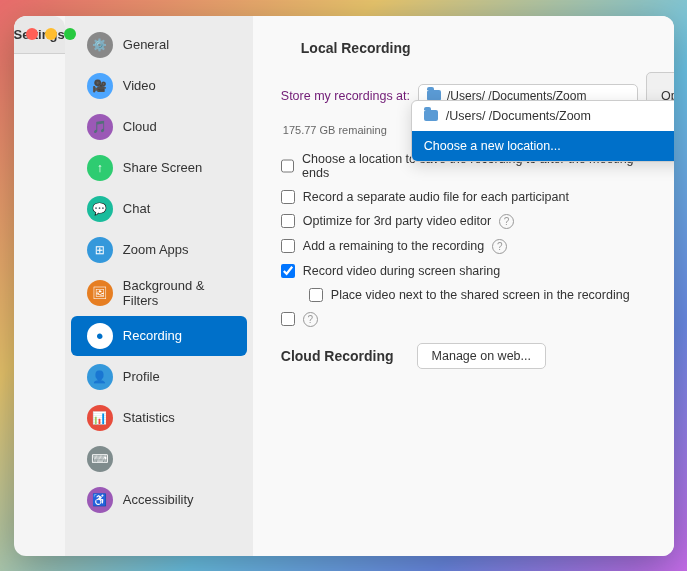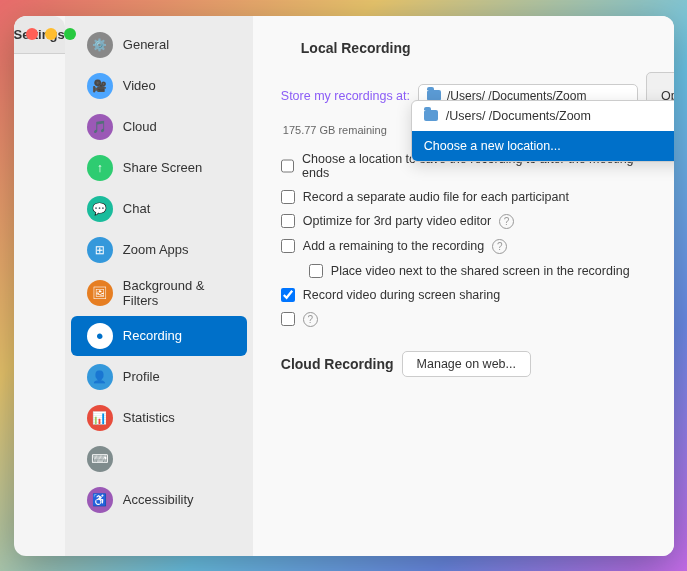--- a/index.html
+++ b/index.html
@@ -110,21 +110,21 @@
     }
     .store-row {
       display: flex;
       align-items: center;
       gap: 8px;
       margin-bottom: 4px;
       position: relative;
     }
     .store-label {
       font-size: 12.5px;
-      color: #8b5cf6;
+      color: #701a75;
       white-space: nowrap;
     }
     .path-field {
       display: flex;
       align-items: center;
       background: white;
       border: 1px solid #ccc;
       border-radius: 5px;
       padding: 4px 8px;
       font-size: 12px;
@@ -216,22 +216,22 @@
       border: 1.5px solid #999;
       border-radius: 50%;
       font-size: 10px;
       color: #999;
       cursor: pointer;
       flex-shrink: 0;
     }
     .cloud-row {
       display: flex;
       align-items: center;
-      gap: 8px;
-      margin-top: 24px;
+      gap: 23px;
+      margin-top: 16px;
     }
     .cloud-title {
       font-size: 14px;
       font-weight: 700;
       color: #333;
     }
     .manage-btn {
       background: white;
       border: 1px solid #ccc;
       border-radius: 5px;
@@ -335,27 +335,27 @@
       <div class="option-row">
         <input type="checkbox" style="">
         <span>Optimize for 3rd party video editor</span>
         <span class="help-icon">?</span>
       </div>
       <div class="option-row">
         <input type="checkbox" style="">
         <span>Add a remaining to the recording</span>
         <span class="help-icon">?</span>
       </div>
-      <div class="option-row indented">
-        <input type="checkbox" style="">
-        <span>Place video next to the shared screen in the recording</span>
-      </div>
       <div class="option-row">
         <input type="checkbox" checked="" style="">
         <span>Record video during screen sharing</span>
+      </div>
+      <div class="option-row indented">
+        <input type="checkbox" style="">
+        <span>Place video next to the shared screen in the recording</span>
       </div>
       <div class="option-row">
         <input type="checkbox" style="">
         <span class="help-icon">?</span>
       </div>
 
       <div class="cloud-row">
         <span class="cloud-title">Cloud Recording</span>
         <button class="manage-btn">Manage on web...</button>
       </div>

